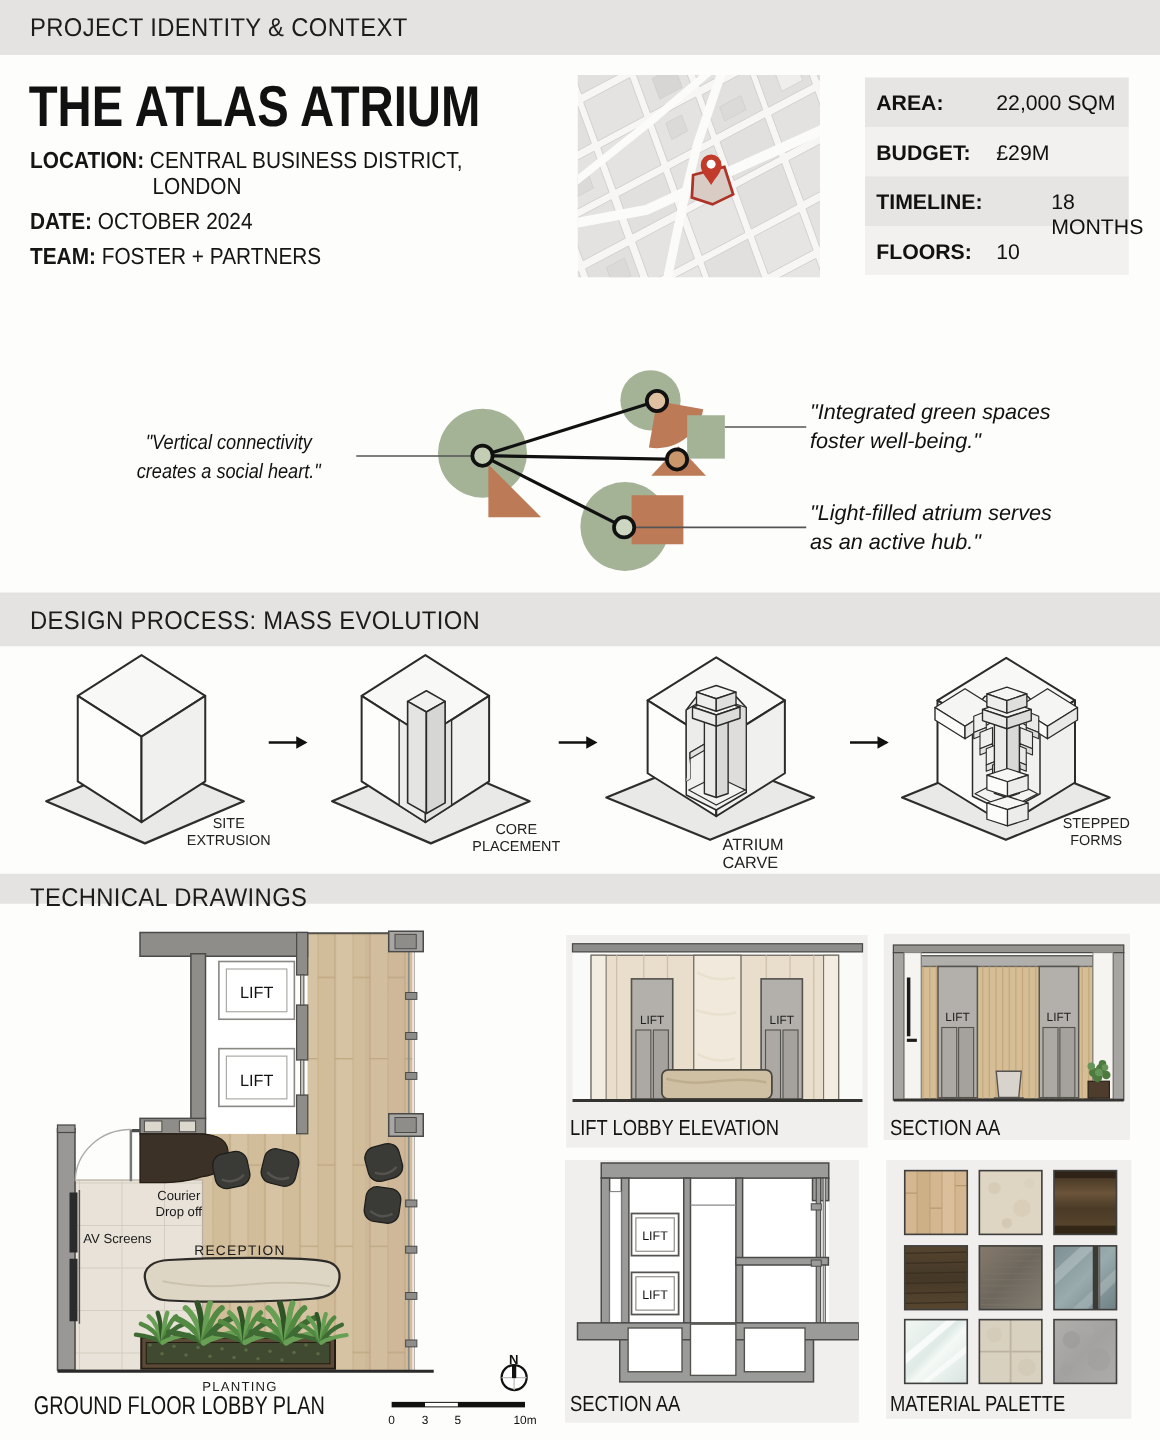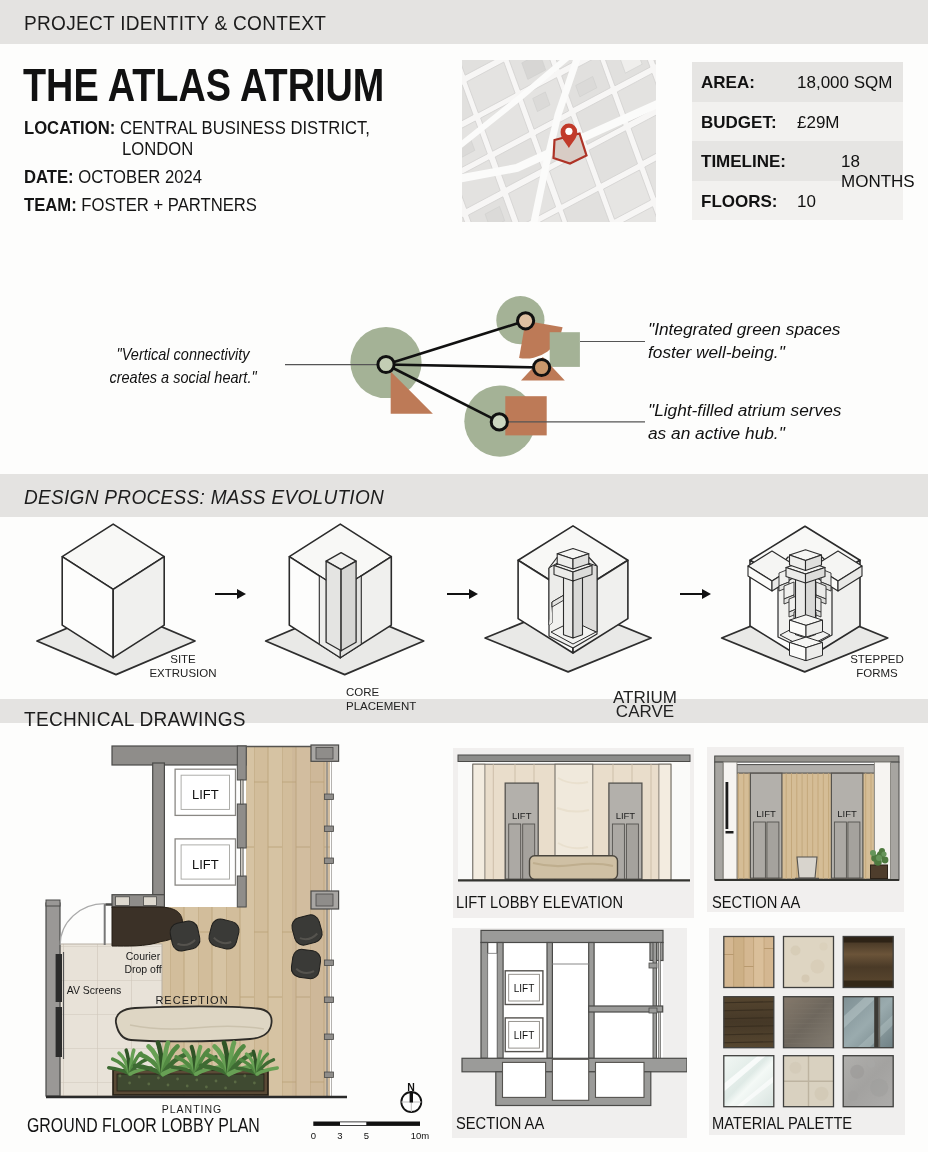--- a/index.html
+++ b/index.html
@@ -11,21 +11,21 @@
 .sx{transform:scaleX(0.9);transform-origin:left top;white-space:nowrap;line-height:1;}
 .lbl{position:absolute;font-size:17.4px;color:#141414;transform:scaleX(0.845);transform-origin:left top;white-space:nowrap;}
 </style>
 </head>
 <body>
 <div class="board">
 
 <div class="bar" style="top:0;height:44px;">
       <span style="top:10.5px;">PROJECT IDENTITY &amp; CONTEXT</span>
     </div>
-<div class="bar" style="top:474px;height:43px;font-style:italic;">
+<div class="bar" style="top:474px;height:43px;">
       <span style="top:11px;">DESIGN PROCESS: MASS EVOLUTION</span>
     </div>
 <div class="bar" style="top:699px;height:24px;">
       <span style="top:7.5px;">TECHNICAL DRAWINGS</span>
     </div>
 
 <div class="abs" style="left:23px;top:58px;font-size:46px;font-weight:bold;color:#111;transform:scaleX(0.822);transform-origin:left top;white-space:nowrap;">THE ATLAS ATRIUM</div>
 <div class="abs sx" style="left:24px;top:118.6px;font-size:18.5px;color:#151515;"><span class="b">LOCATION:</span> CENTRAL BUSINESS DISTRICT,</div>
 <div class="abs sx" style="left:122px;top:139.5px;font-size:18.5px;color:#151515;">LONDON</div>
 <div class="abs sx" style="left:24px;top:168.4px;font-size:18.5px;color:#151515;"><span class="b">DATE:</span> OCTOBER 2024</div>
@@ -103,21 +103,21 @@
         <circle cx="106.9" cy="71.3" r="3.6" fill="#fff"></circle>
       </svg>
 </div>
 
 <div class="abs" style="left:692px;top:62px;width:211px;height:158px;font-size:17px;color:#111;">
   <div style="position:absolute;top:0;width:211px;height:39.5px;background:#e6e5e3;"></div>
   <div style="position:absolute;top:39.5px;width:211px;height:39.5px;background:#f2f1ef;"></div>
   <div style="position:absolute;top:79px;width:211px;height:39.5px;background:#e6e5e3;"></div>
   <div style="position:absolute;top:118.5px;width:211px;height:39.5px;background:#f2f1ef;"></div>
   <div class="abs b" style="left:9px;top:11px;">AREA:</div>
-      <div class="abs" style="left:105px;top:11px;">18,000 SQM</div>
+      <div class="abs" style="left:105px;top:11px;">22,000 SQM</div>
   <div class="abs b" style="left:9px;top:50.5px;">BUDGET:</div>
       <div class="abs" style="left:105px;top:50.5px;">£29M</div>
   <div class="abs b" style="left:9px;top:90px;text-align:center;">TIMELINE:</div>
       <div class="abs" style="left:105px;top:90px;margin-left:44px;">18 MONTHS</div>
   <div class="abs b" style="left:9px;top:129.5px;">FLOORS:</div>
       <div class="abs" style="left:105px;top:129.5px;">10</div>
 </div>
 
 <div class="abs" style="left:0;top:282px;width:928px;height:192px;">
 <svg width="928" height="192" viewBox="0 0 928 192" id="concept">
@@ -228,22 +228,22 @@
         <polygon points="805.5,43.5 821.5,38.1 821.5,48.1 805.5,53.5" fill="#dfdfdd" stroke="#2b2b2b" stroke-width="1.1" stroke-linejoin="round"></polygon>
         <polygon points="806.0,97.8 822.5,103.1 806.0,108.4 789.5,103.1" fill="#f6f6f4" stroke="#2b2b2b" stroke-width="1.0" stroke-linejoin="round"></polygon>
         <polygon points="789.5,103.1 806.0,108.4 806.0,120.1 789.5,114.8" fill="#fcfcfa" stroke="#2b2b2b" stroke-width="1.0" stroke-linejoin="round"></polygon>
         <polygon points="806.0,108.4 822.5,103.1 822.5,114.8 806.0,120.1" fill="#ececea" stroke="#2b2b2b" stroke-width="1.0" stroke-linejoin="round"></polygon>
         <polygon points="806.0,120.1 822.5,125.4 806.0,130.7 789.5,125.4" fill="#f6f6f4" stroke="#2b2b2b" stroke-width="1.0" stroke-linejoin="round"></polygon>
         <polygon points="789.5,125.4 806.0,130.7 806.0,143.7 789.5,138.4" fill="#fcfcfa" stroke="#2b2b2b" stroke-width="1.0" stroke-linejoin="round"></polygon>
         <polygon points="806.0,130.7 822.5,125.4 822.5,138.4 806.0,143.7" fill="#ececea" stroke="#2b2b2b" stroke-width="1.0" stroke-linejoin="round"></polygon>
       </svg>
 </div>
 <div class="abs" style="left:116px;top:653px;width:134px;text-align:center;font-size:11.5px;line-height:13.5px;color:#222;">SITE<br>EXTRUSION</div>
-<div class="abs" style="left:346px;top:686px;width:134px;font-size:11.5px;line-height:13.5px;color:#222;">CORE<br>PLACEMENT</div>
-<div class="abs" style="left:578px;top:691px;width:134px;text-align:center;font-size:17px;line-height:13.5px;color:#222;">ATRIUM<br>CARVE</div>
+<div class="abs" style="left:346px;top:658px;width:134px;text-align:center;font-size:11.5px;line-height:13.5px;color:#222;">CORE<br>PLACEMENT</div>
+<div class="abs" style="left:578px;top:669px;width:134px;text-align:left;font-size:13px;line-height:13.5px;color:#222;">ATRIUM<br>CARVE</div>
 <div class="abs" style="left:810px;top:653px;width:134px;text-align:center;font-size:11.5px;line-height:13.5px;color:#222;">STEPPED<br>FORMS</div>
 
 <div class="abs" style="left:30px;top:742px;width:420px;height:400px;">
 <svg width="420" height="400" viewBox="0 0 420 400" id="plan">
         <defs>
 <pattern id="wood" width="28" height="150" patternUnits="userSpaceOnUse">
   <rect width="28" height="150" fill="#d6c3a3"></rect>
   <rect x="0" width="14" height="150" fill="#d2bd9b"></rect>
   <line x1="0" y1="0" x2="0" y2="150" stroke="#bfa880" stroke-width="1"></line>
   <line x1="14" y1="0" x2="14" y2="150" stroke="#bfa880" stroke-width="1"></line>

